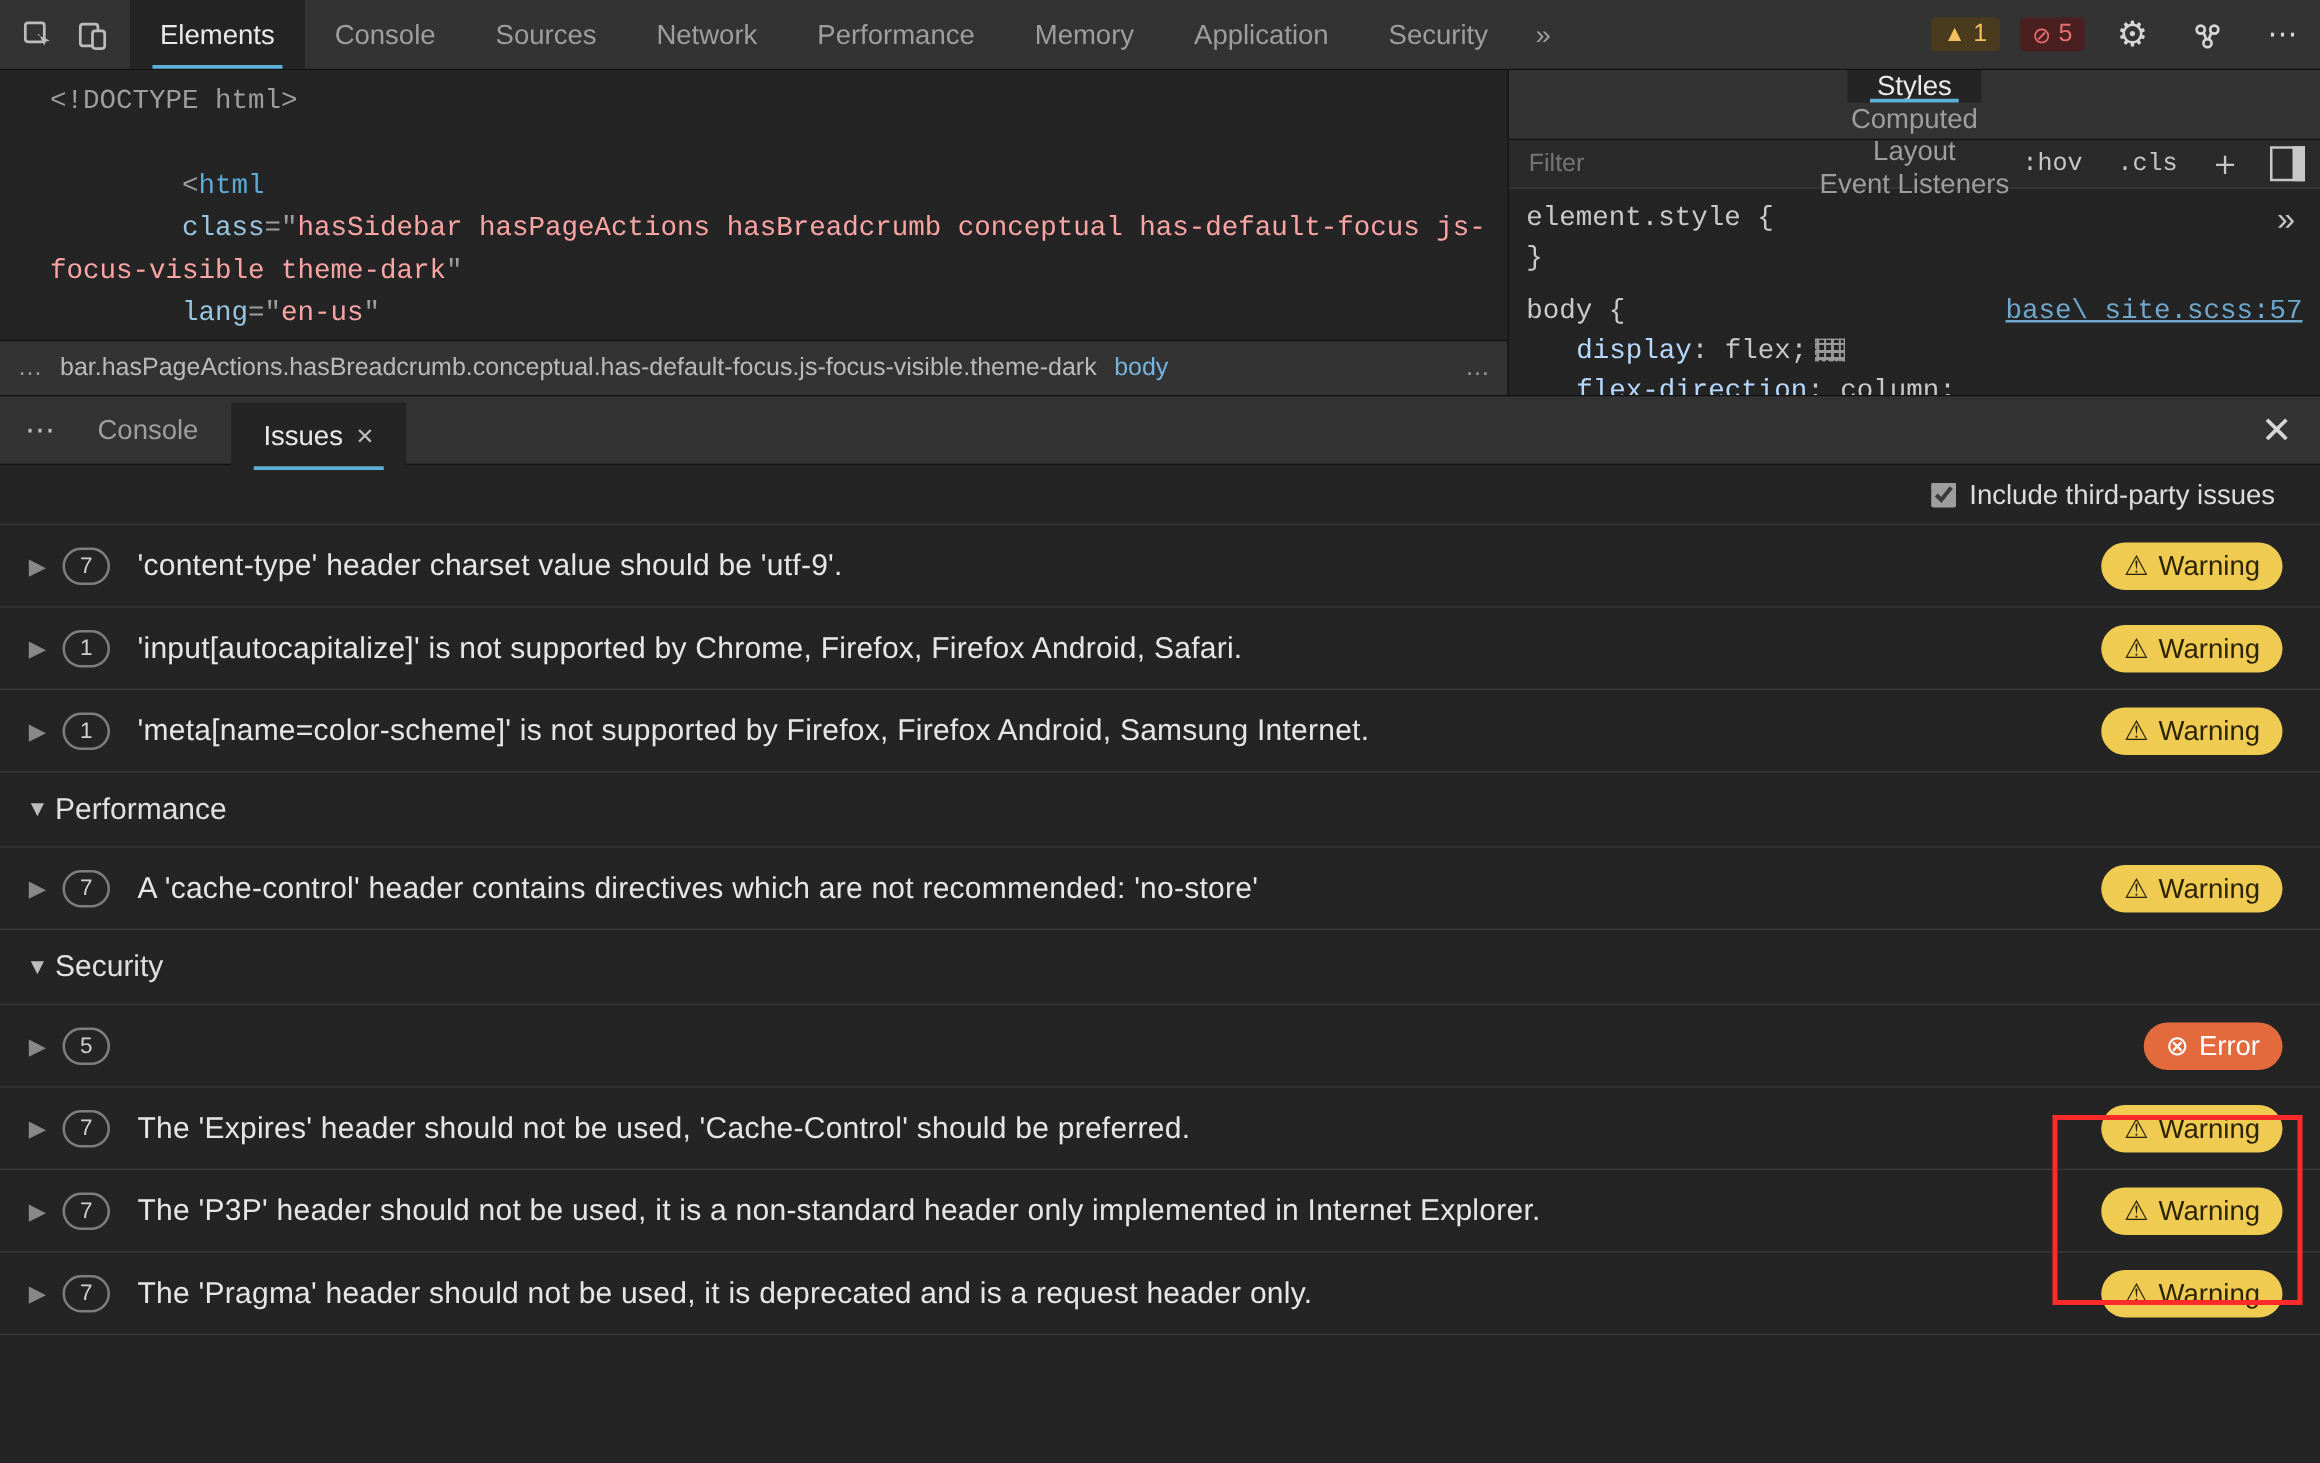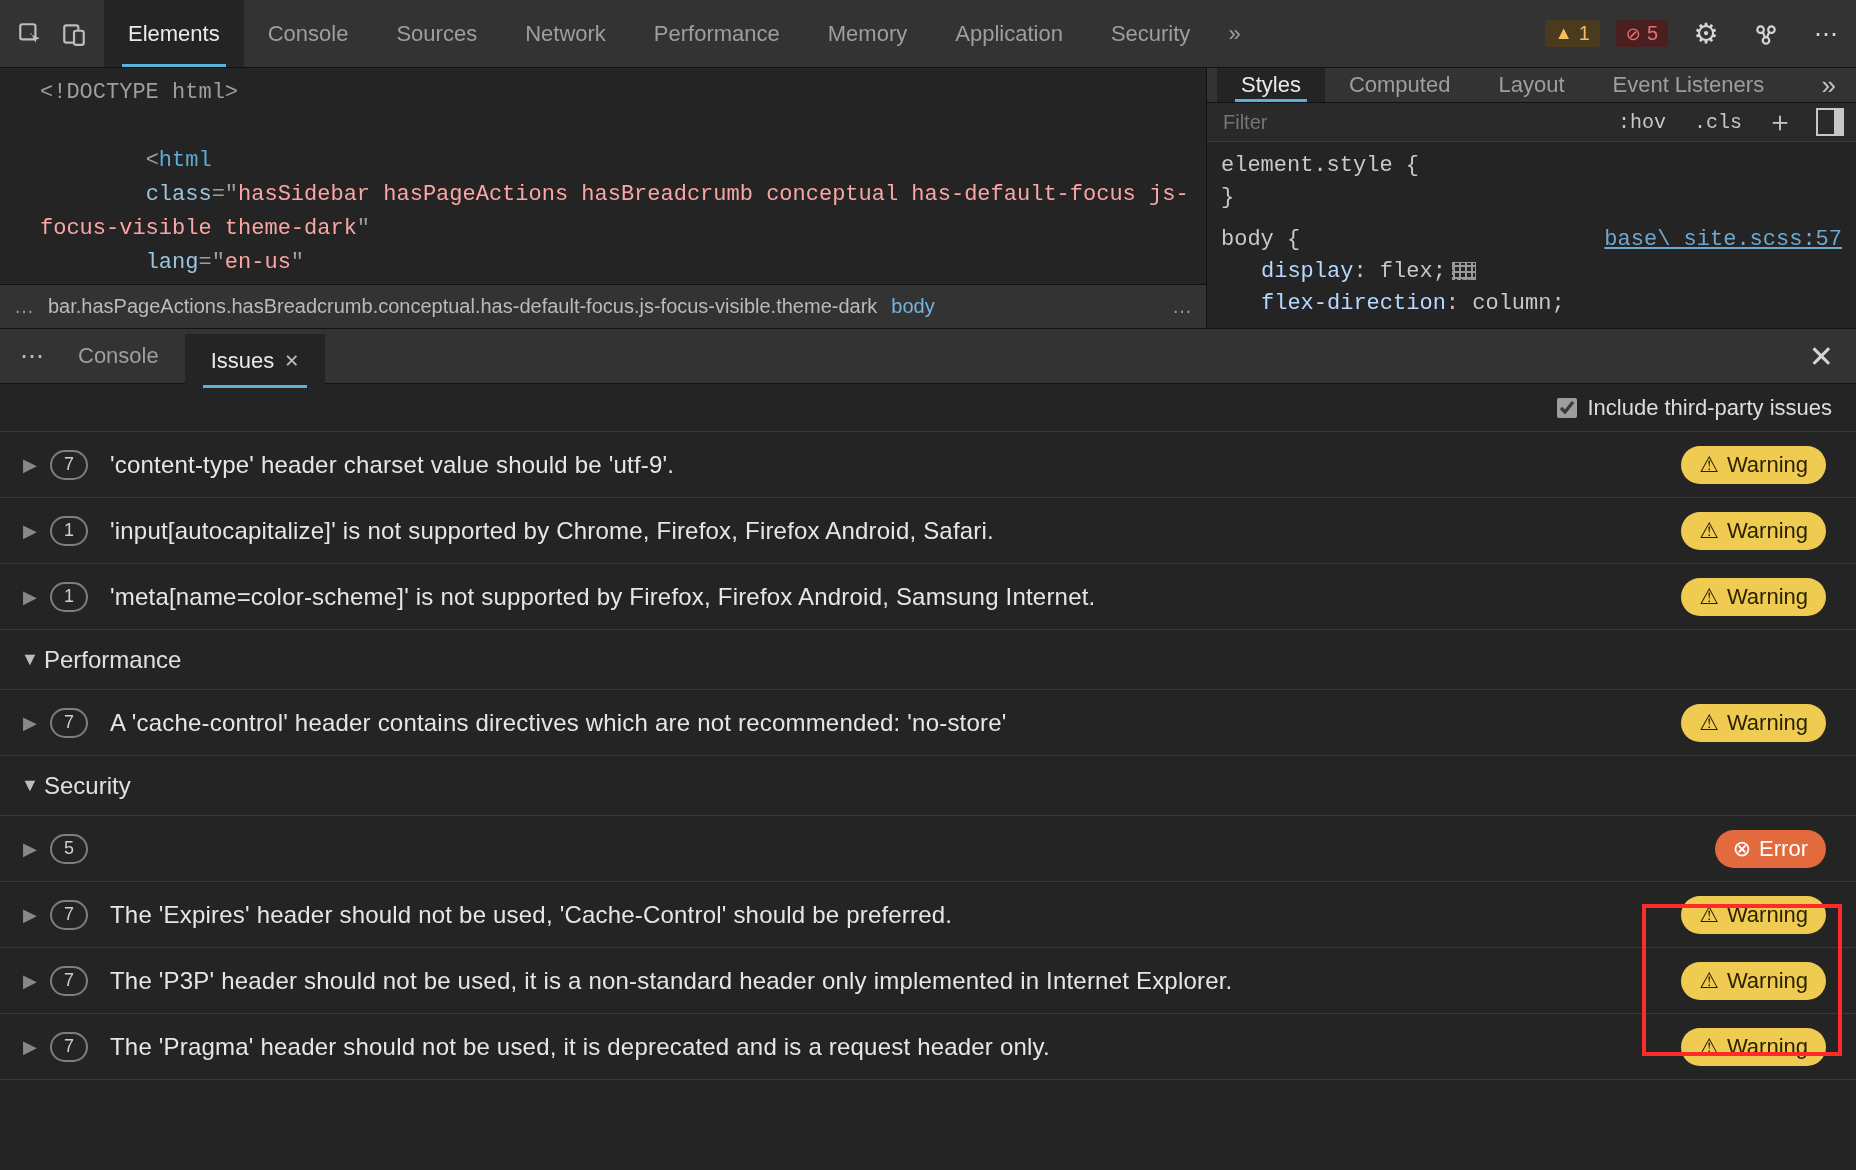--- a/index.html
+++ b/index.html
@@ -8,21 +8,21 @@
     background: #242424;
     color: #bfbfbf;
     font-family: -apple-system, "Helvetica Neue", Arial, sans-serif;
     font-size: 19px;
   }
   .mono { font-family: Menlo, Consolas, "Courier New", monospace; }
 
   
   .topbar {
     display: flex; align-items: center;
-    height: 68px; background: #333333; border-bottom: 1px solid #111;
+    height: 56px; background: #333333; border-bottom: 1px solid #111;
     padding: 0 8px;
   }
   .topbar .iconbtn {
     width: 44px; height: 44px; display:flex; align-items:center; justify-content:center;
     color:#9e9e9e; font-size:24px;
   }
   .topbar .tabs { display:flex; height:100%; margin-left:8px; }
   .topbar .tab {
     padding: 0 24px; display:flex; align-items:center; height:100%;
     color:#9e9e9e; font-size:22px; position:relative;
@@ -64,21 +64,21 @@
     color:#bababa; font-size:20px;
     display:flex; align-items:center; gap:14px;
     padding:0 14px;
   }
   .crumbar .ellips { color:#999; }
   .crumbar .bodycrumb { color:#75b5dd; }
 
   
   .styles-tabs {
     display:flex; align-items:center; height:56px; background:#333333;
-    border-bottom:1px solid #111; padding:0 10px;
+    border-bottom:1px solid #111; padding:0 10px;flex-direction:column;
   }
   .styles-tabs .stab {
     padding:0 24px; height:100%; display:flex; align-items:center;
     color:#9e9e9e; font-size:22px; position:relative;
   }
   .styles-tabs .stab.active { color:#eaeaea; background:#242424; }
   .styles-tabs .stab.active::after {
     content:""; position:absolute; left:18px; right:18px; bottom:0;
     height:3px; background:#5db0d7;
   }
@@ -128,21 +128,21 @@
   }
   .drawer-tabs .dtab.active { color:#eaeaea; background:#242424;margin-top:10px;}
   .drawer-tabs .dtab.active::after{
     content:""; position:absolute; left:18px; right:18px; bottom:0; height:3px; background:#5db0d7;
   }
   .drawer-tabs .dtab .x { font-size:18px; color:#bdbdbd;}
   .drawer-tabs .close { margin-left:auto; font-size:30px; color:#d6d6d6; padding:0 10px;}
 
   .issues-toolbar {
     height:48px; display:flex; align-items:center; justify-content:flex-end;
-    padding:0 24px; border-bottom:1px solid #3a3a3a;
+    padding:0 36px; border-bottom:1px solid #3a3a3a;
   }
   .issues-toolbar label { display:flex; align-items:center; gap:10px; color:#dddddd; font-size:22px;}
   .issues-toolbar input { width:20px; height:20px; accent-color:#9e9e9e;}
 
   .issues-body { flex:1; overflow:auto; }
   .issue-row {
     display:flex; align-items:center; height:66px;
     padding: 0 30px 0 16px;
     border-bottom:1px solid #3a3a3a;
   }

